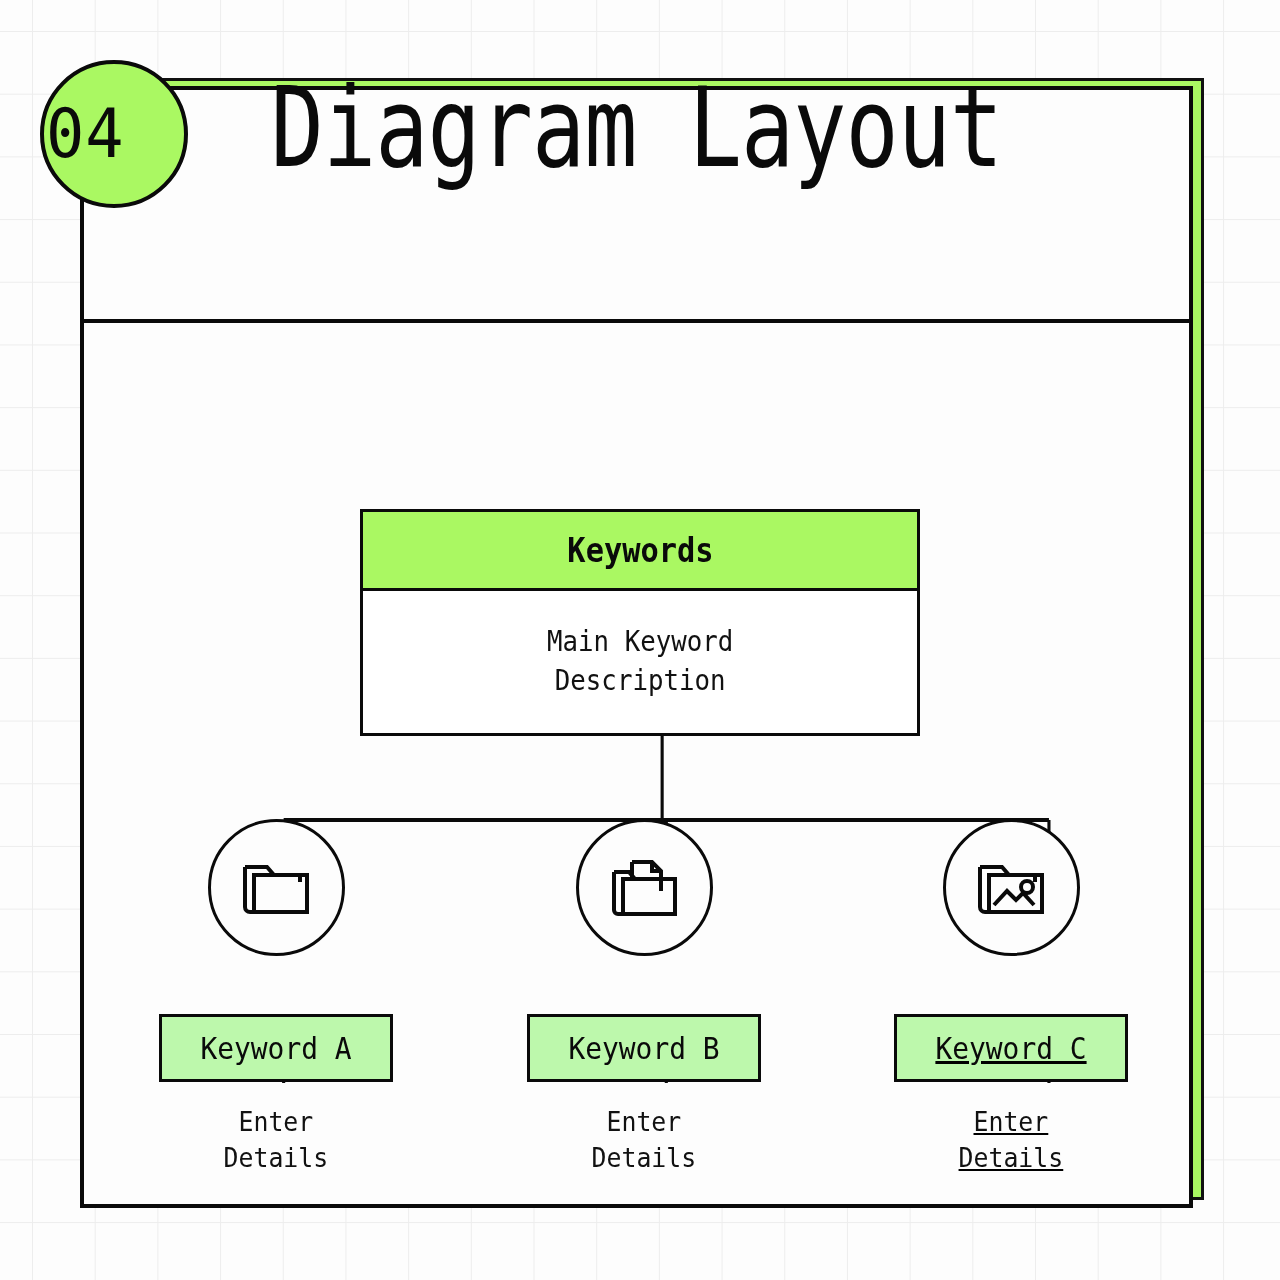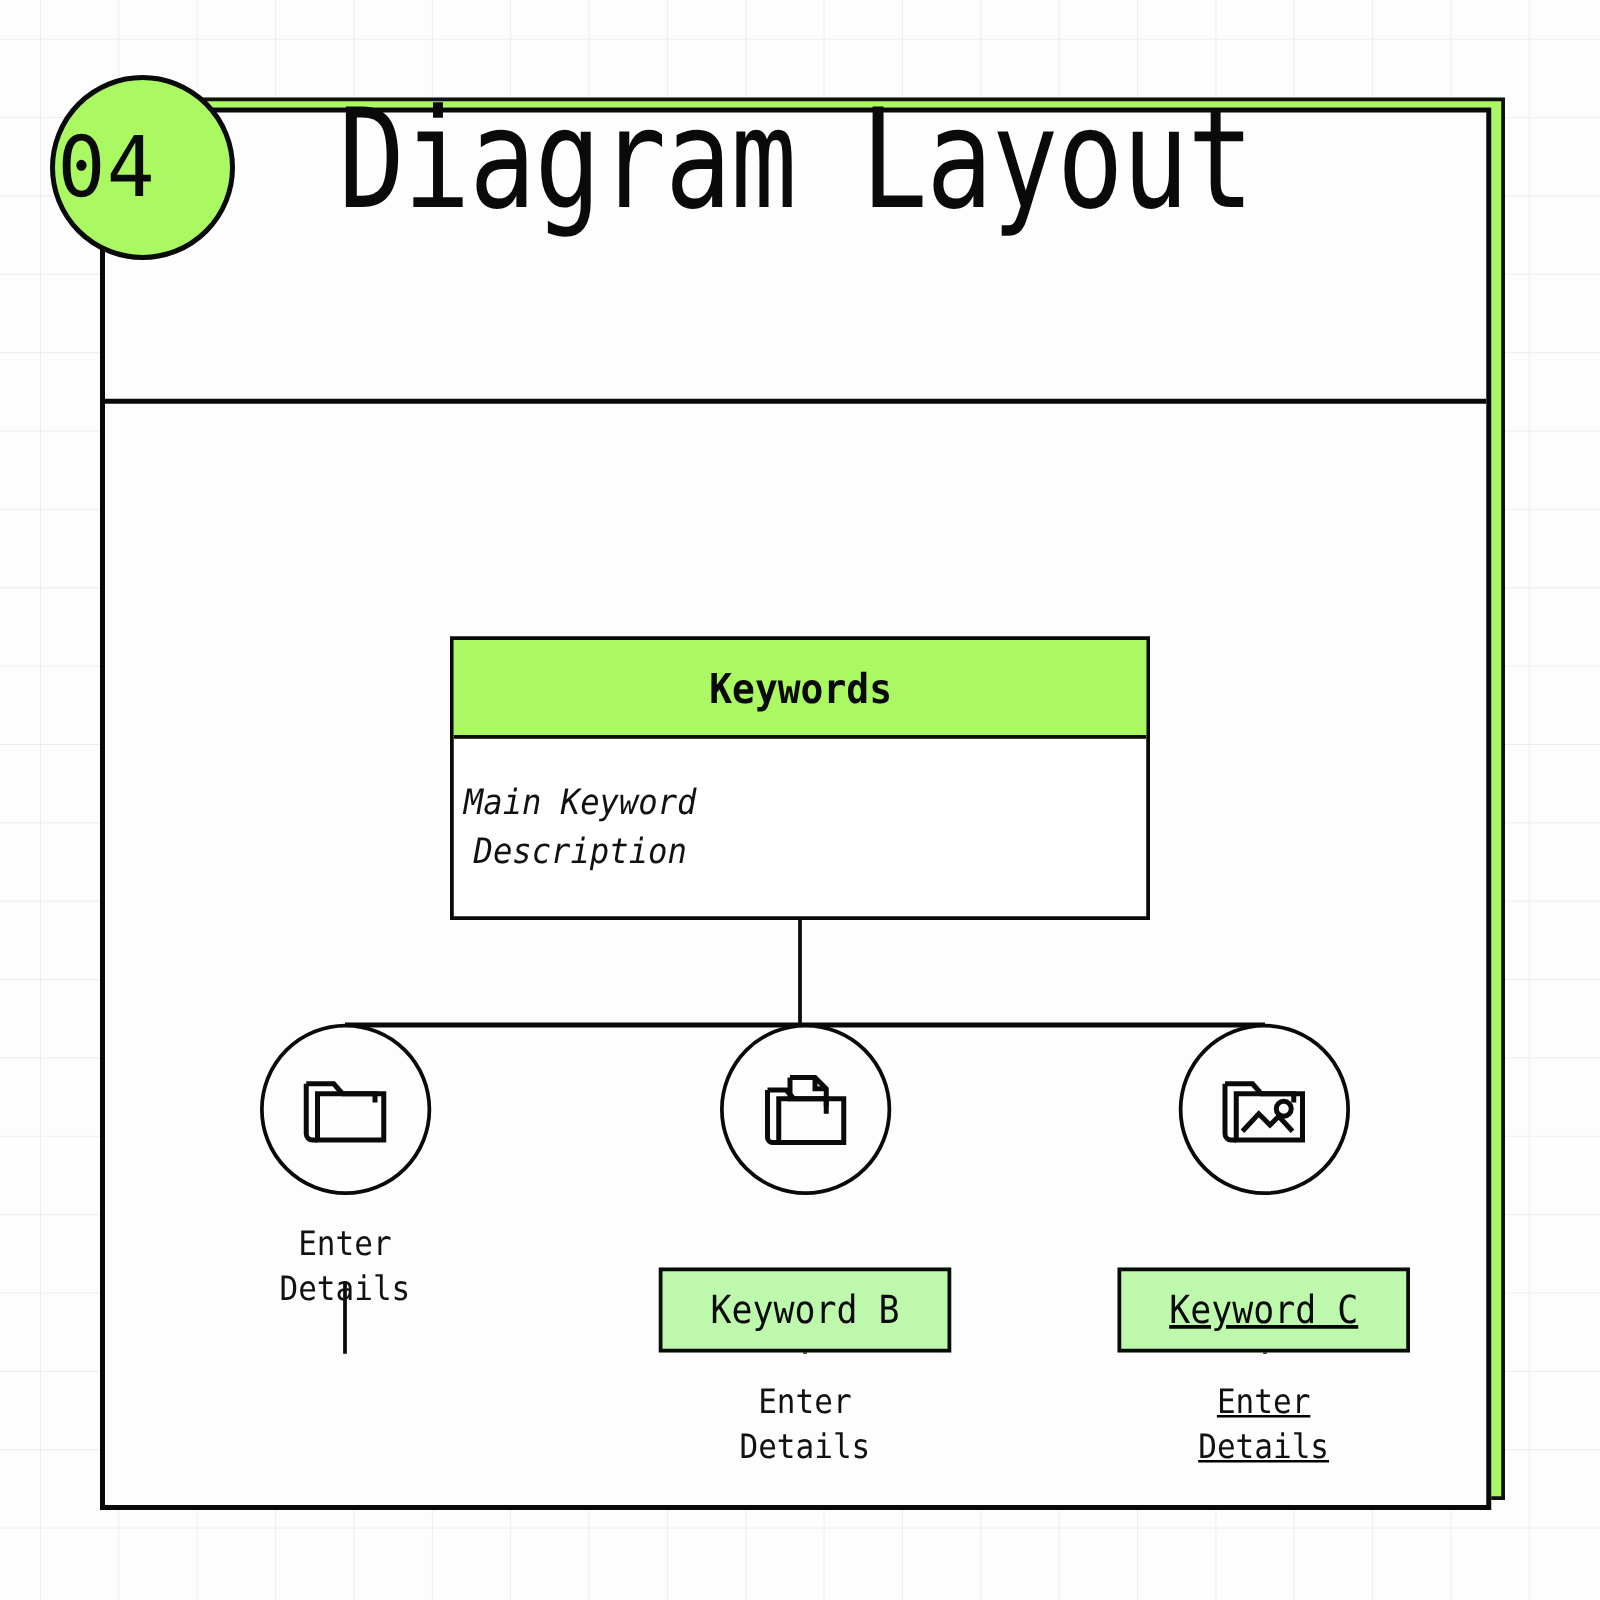--- a/index.html
+++ b/index.html
@@ -107,20 +107,21 @@
     background: #0a0a0a;
   }
 
   
   .body-area {
     position: absolute;
     left: 0;
     top: 233px;
     width: 100%;
     height: 885px;
+    padding-left: 44px;
   }
 
   
   .root-node {
     position: absolute;
     left: 276px;
     top: 186px;
     width: 560px;
     height: 227px;
     border: 3px solid #0a0a0a;
@@ -142,23 +143,22 @@
     font-size: 33px;
     font-weight: bold;
     color: #0a0a0a;
     transform: scaleX(0.92);
     letter-spacing: 0px;
   }
   .root-body {
     flex: 1;
     display: flex;
     align-items: center;
-    justify-content: flex-start;
+    justify-content: center;
     text-align: center;
-    font-style: italic;
   }
   .root-body-text {
     font-family: "DejaVu Sans Mono", monospace;
     font-size: 28px;
     color: #111111;
     line-height: 1.38;
     transform: scaleX(0.92);
     white-space: pre-line;
   }
 
@@ -277,20 +277,23 @@
 
       <div class="children">
 
         <div class="child child-1">
           <div class="icon-circle">
             <svg width="86" height="86" viewBox="0 0 86 86">
               <path d="M12 22 h22 l7 8 h26 v7" fill="none" stroke="#0a0a0a" stroke-width="4" stroke-linejoin="miter" stroke-linecap="butt"></path>
               <path d="M12 22 v40 a5 5 0 0 0 5 5 h4" fill="none" stroke="#0a0a0a" stroke-width="4"></path>
               <rect x="21" y="30" width="53" height="37" fill="none" stroke="#0a0a0a" stroke-width="4"></rect>
             </svg>
+          </div>
+          <div class="child-label">
+            <span class="child-label-text">Keyword A</span>
           </div>
           <div class="child-detail">Enter
 Details</div>
         </div>
 
         <div class="child child-2">
           <div class="icon-circle">
             <svg width="86" height="86" viewBox="0 0 86 86">
               <path d="M31 17 h20 l9 9 v20" fill="none" stroke="#0a0a0a" stroke-width="4" stroke-linejoin="miter"></path>
               <path d="M51 17 v9 h9" fill="none" stroke="#0a0a0a" stroke-width="4"></path>

